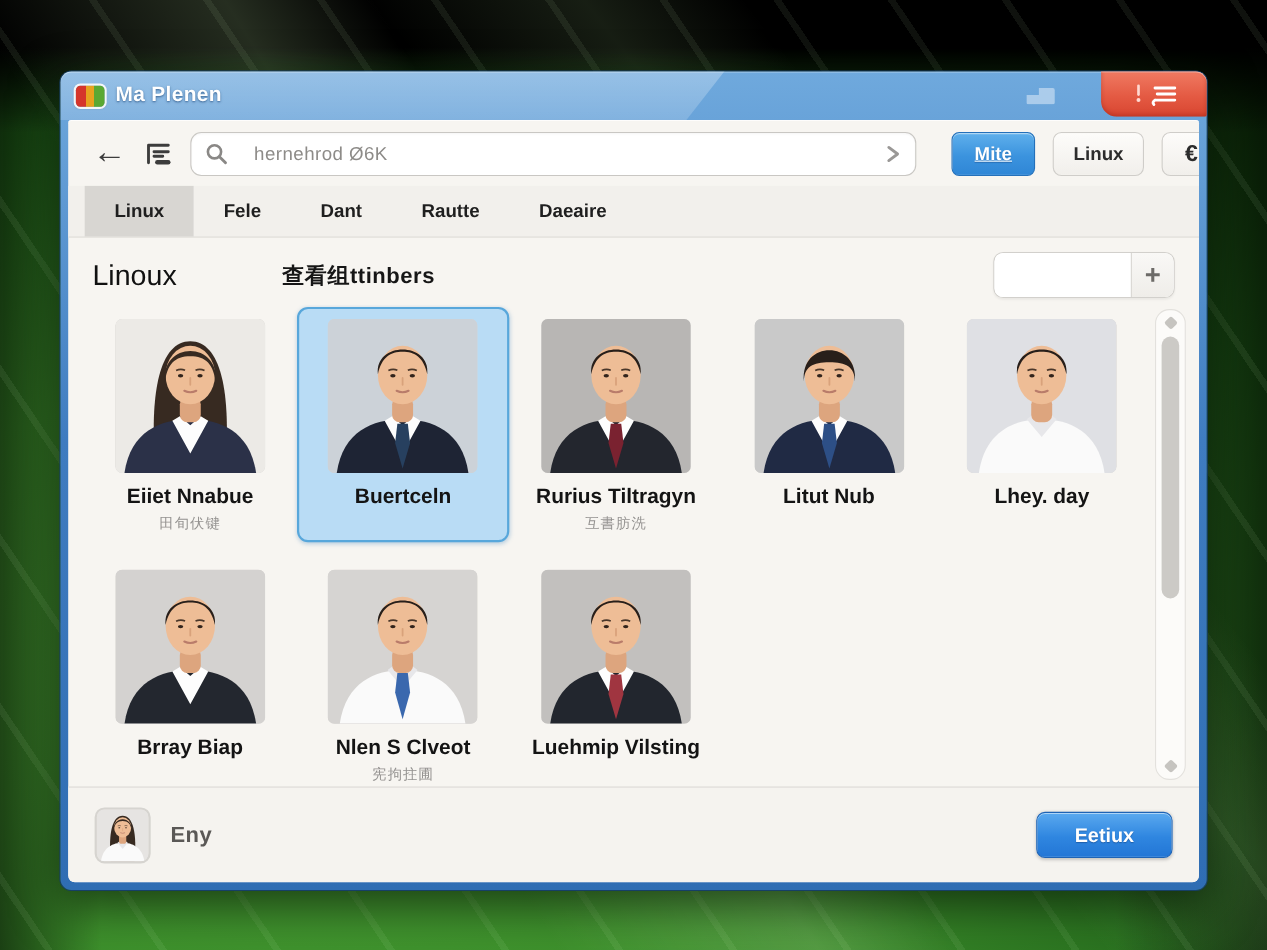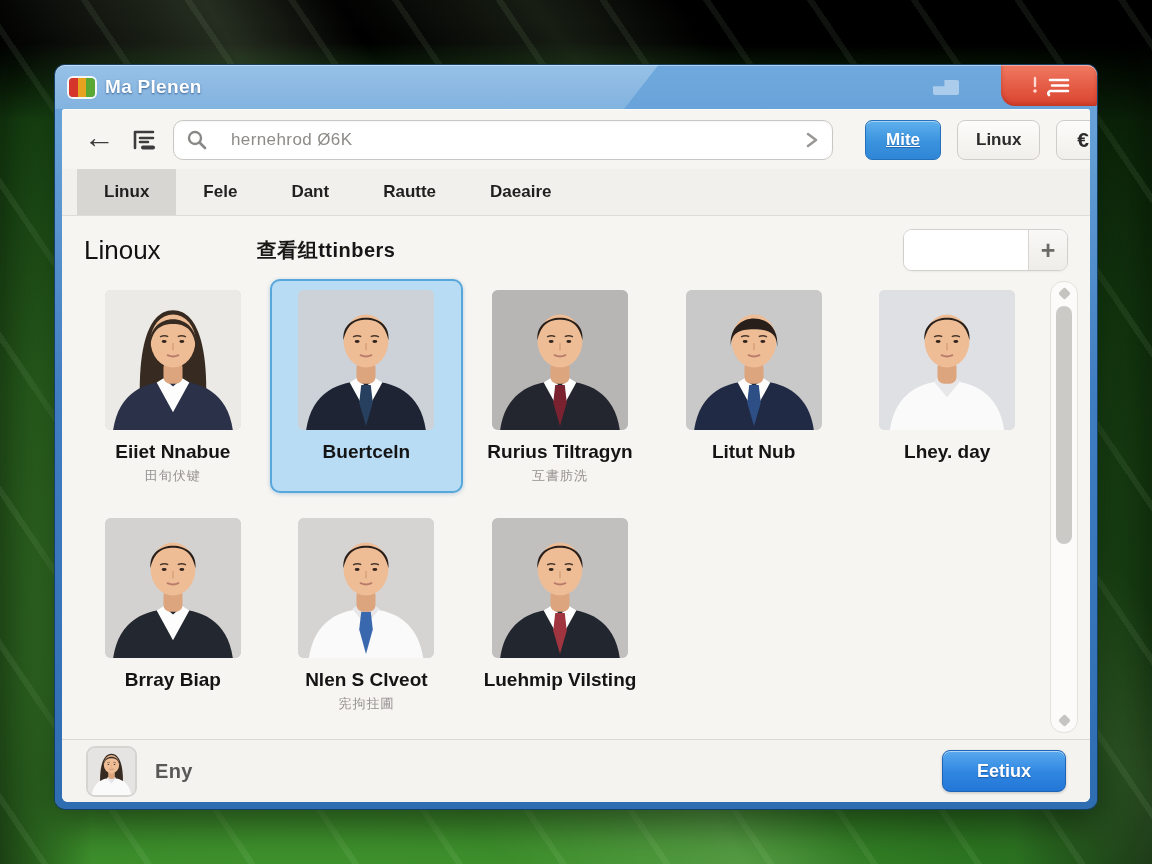--- a/index.html
+++ b/index.html
@@ -121,21 +121,21 @@
     position:absolute;right:12px;top:4px;bottom:6px;width:26px;
     background:#fcfbf9;border:1px solid #e3e1dd;border-radius:13px;
     display:flex;flex-direction:column;align-items:center;padding:7px 0;
   }
   .diamond{width:9px;height:9px;background:#c6c4c0;transform:rotate(45deg);border-radius:2px;cursor:pointer;flex:none;}
   .vthumb{width:16px;height:238px;margin-top:8px;background:#ccCAc6;background:#cccac6;border-radius:8px;cursor:grab;}
   .vtrack-fill{flex:1;}
   
   .footer{
     height:62px;background:#f5f3ef;border-top:1px solid #dcdad6;
-    display:flex;align-items:center;padding:0 24px;gap:18px;
+    display:flex;align-items:center;padding:12px 24px;gap:18px;
   }
   .fav{width:47px;height:47px;border-radius:9px;overflow:hidden;border:2px solid #d6d4d0;background:#e9e7e3;flex:none;}
   .fav svg{display:block;width:100%;height:100%;}
   .fname{font-size:20px;color:#5a5856;font-weight:bold;letter-spacing:.4px;}
   .footer-spacer{flex:1;}
   .btn-footer{
     height:40px;padding:0 34px;border-radius:8px;border:1px solid #1e63b5;
     background:linear-gradient(180deg,#5aa9ef 0%,#2f86e0 55%,#2376d6 100%);
     color:#fff;font-weight:bold;font-size:18px;display:flex;align-items:center;cursor:pointer;
     text-shadow:0 1px 1px rgba(15,60,120,.5);box-shadow:inset 0 1px 0 rgba(255,255,255,.5),0 1px 3px rgba(0,0,0,.2);

